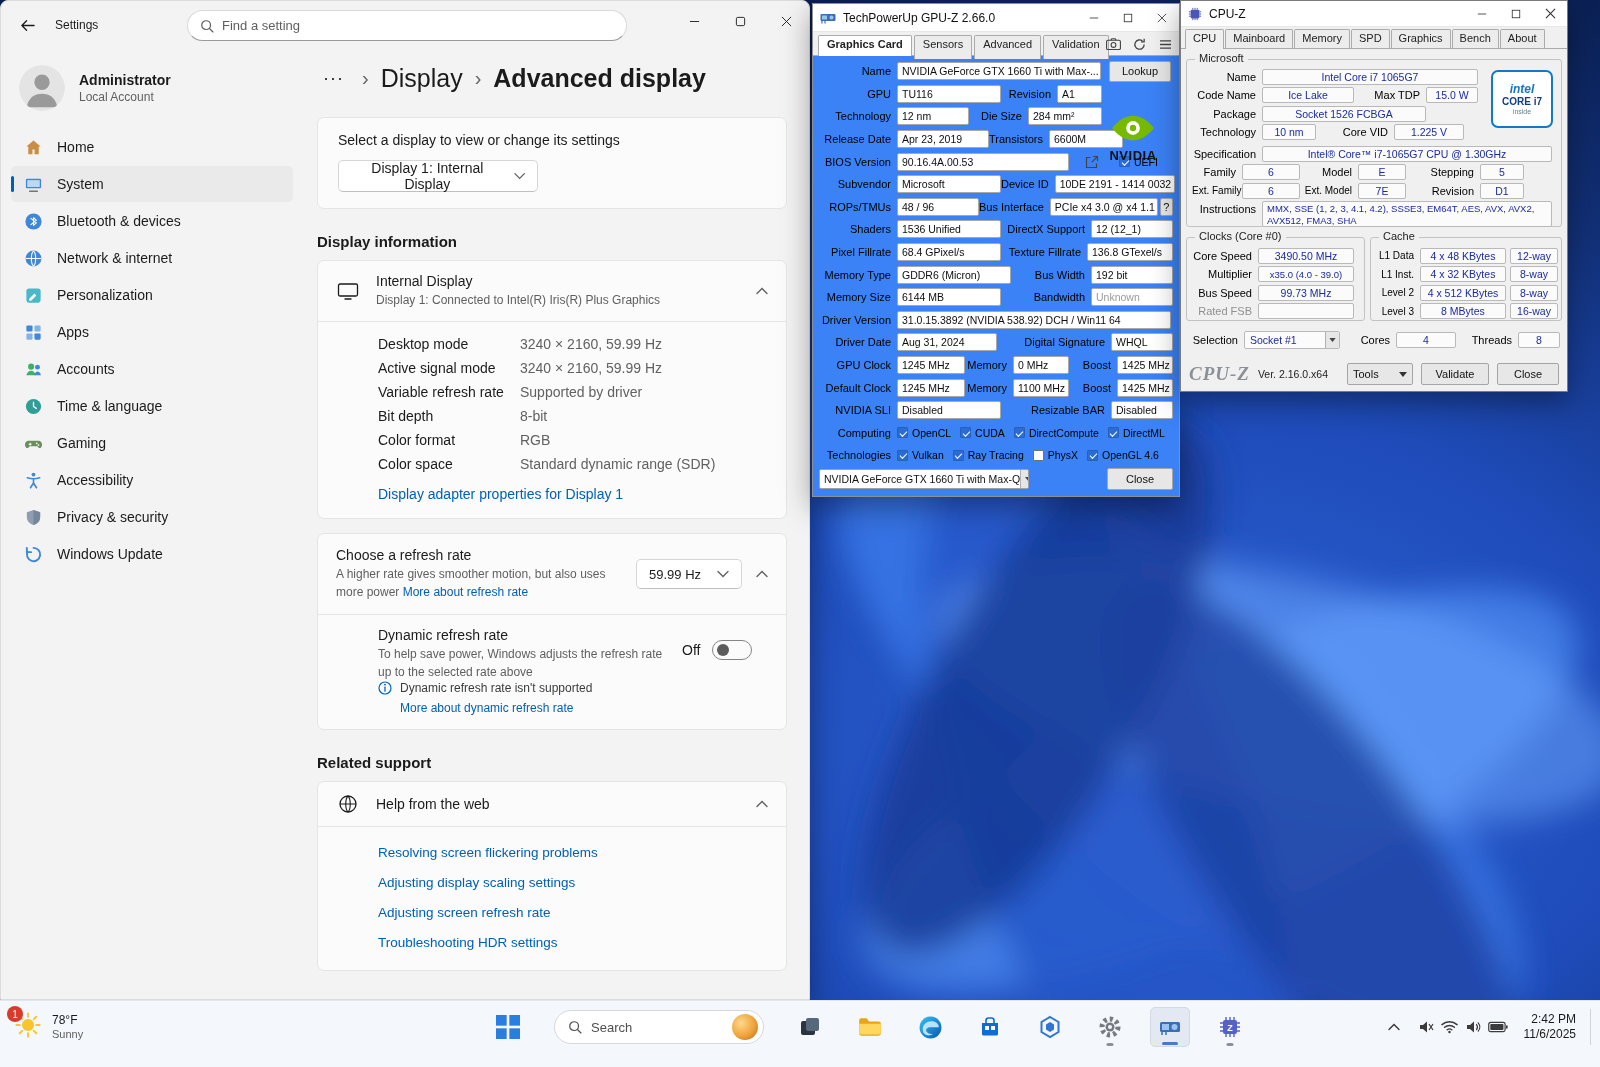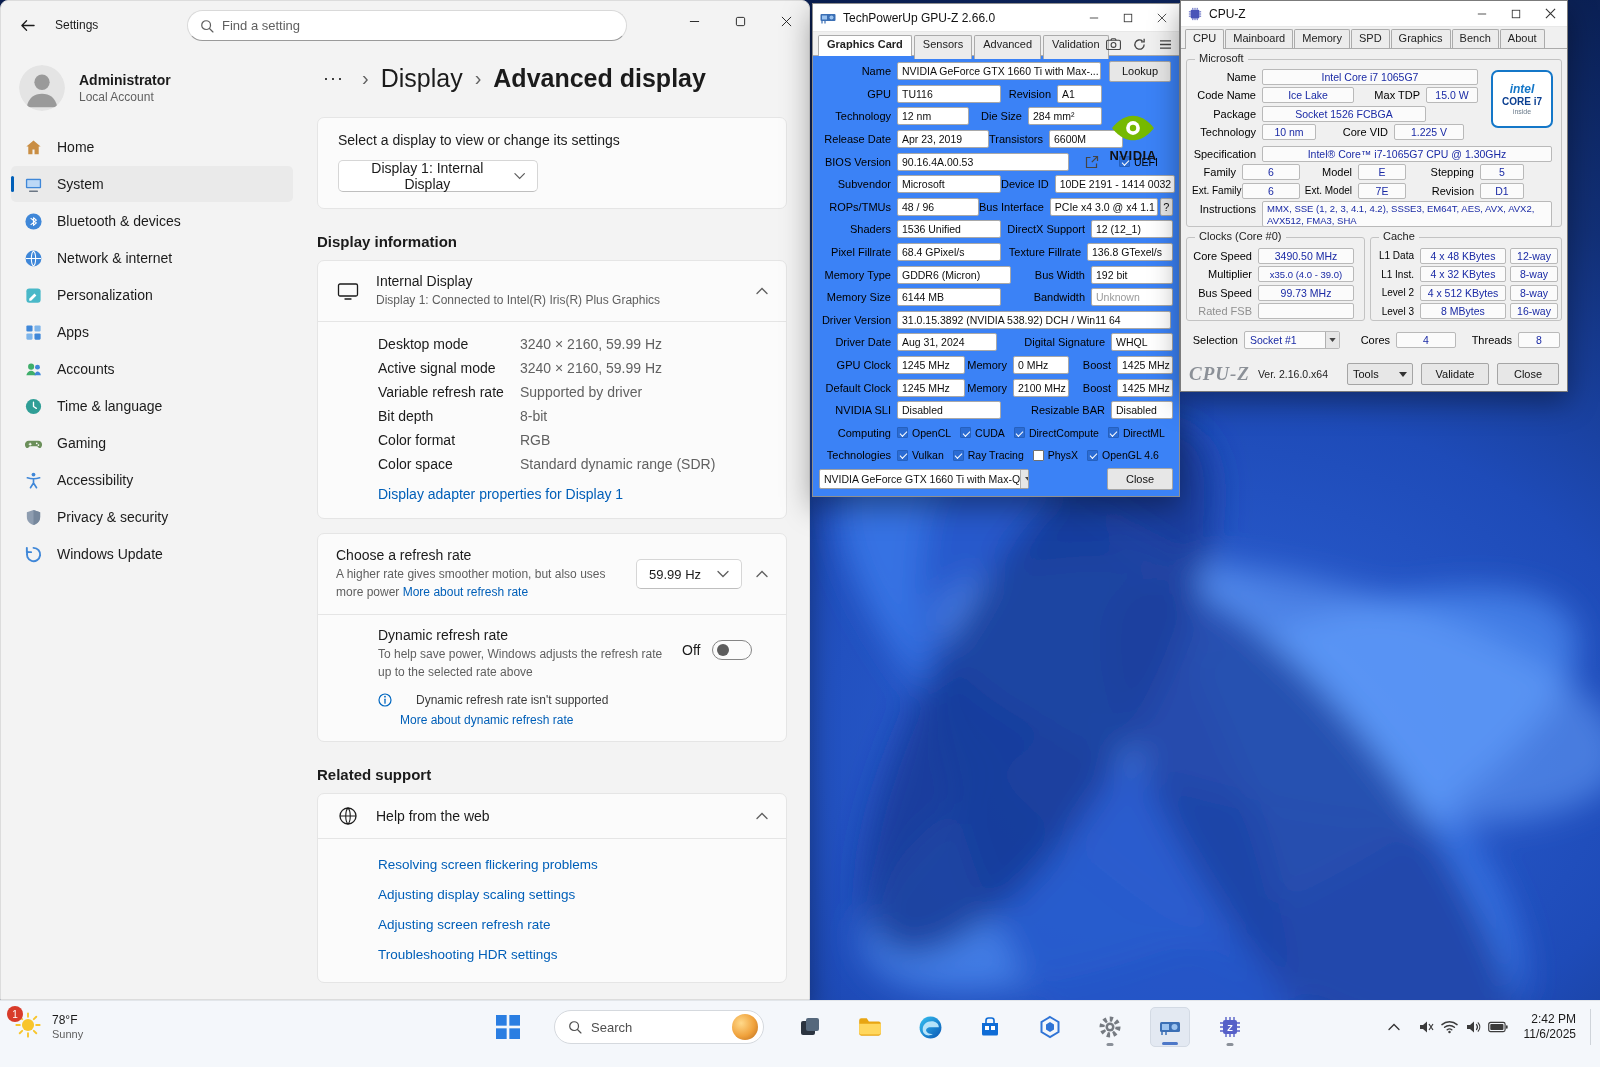--- a/index.html
+++ b/index.html
@@ -62,21 +62,21 @@
   .rr-head{display:flex;align-items:center;padding:13px 18px;gap:14px}
   .rr-t{flex:1;max-width:292px}
   .combo.sm{height:30px;width:106px;font-size:13px;flex:none}
   .rr-body{border-top:1px solid #e5e5e5;padding:12px 20px 14px 60px}
   .drr-row{display:flex}
   .drr-t{width:296px;flex:none}
   .toggle-wrap{display:flex;align-items:center;gap:12px;margin-left:8px;height:22px;margin-top:12px}
   .t-lab{font-size:14px;color:#1b1b1b}
   .toggle{width:40px;height:20px;border:1px solid #858585;border-radius:10px;position:relative;cursor:pointer;background:#fbfbfb}
   .toggle .knob{position:absolute;left:4px;top:3px;width:12px;height:12px;border-radius:50%;background:#5c5c5c}
-  .info-line{display:flex;align-items:flex-end;gap:24px;font-size:12px;color:#3b3b3b;margin-top:12px}
+  .info-line{display:flex;align-items:flex-end;gap:8px;font-size:12px;color:#3b3b3b;margin-top:0}
   .link-ind{display:block;margin:6px 0 0 22px}
   .links-body{border-top:1px solid #e5e5e5;padding:18px 20px 20px 60px}
   .links-body a{display:block;font-size:13.5px;margin-bottom:15px}
 
   
   .gpuz{left:812px;top:3px;width:368px;height:494px;background:#3b82f6;border:1px solid #8f8f8f}
   .g-titlebar{height:28px;background:#fff;display:flex;align-items:center;padding-left:7px;gap:7px;border-bottom:1px solid #e8e8e8}
   .g-title{font-size:12px;color:#111}
   .xbtns{margin-left:auto;display:flex;height:100%}
   .xbtn{width:34px;height:100%;border:none;background:transparent;display:flex;align-items:center;justify-content:center;cursor:pointer;color:#333}
@@ -616,21 +616,21 @@
           <span class="gf" style="width:68px">1245 MHz</span>
           <span class="gml">Memory</span>
           <span class="gf" style="width:56px">0 MHz</span>
           <span class="gml">Boost</span>
           <span class="gf" style="width:56px">1425 MHz</span>
         </div>
       <div class="grow">
           <span class="gl">Default Clock</span>
           <span class="gf" style="width:68px">1245 MHz</span>
           <span class="gml">Memory</span>
-          <span class="gf" style="width:56px">2100 MHz</span>
+          <span class="gf" style="width:56px">1100 MHz</span>
           <span class="gml">Boost</span>
           <span class="gf" style="width:56px">1425 MHz</span>
         </div>
       <div class="grow">
           <span class="gl">NVIDIA SLI</span>
           <span class="gf" style="width:104px">Disabled</span>
           <span class="gml">Resizable BAR</span>
           <span class="gf" style="width:62px">Disabled</span>
         </div>
       <div class="grow">

